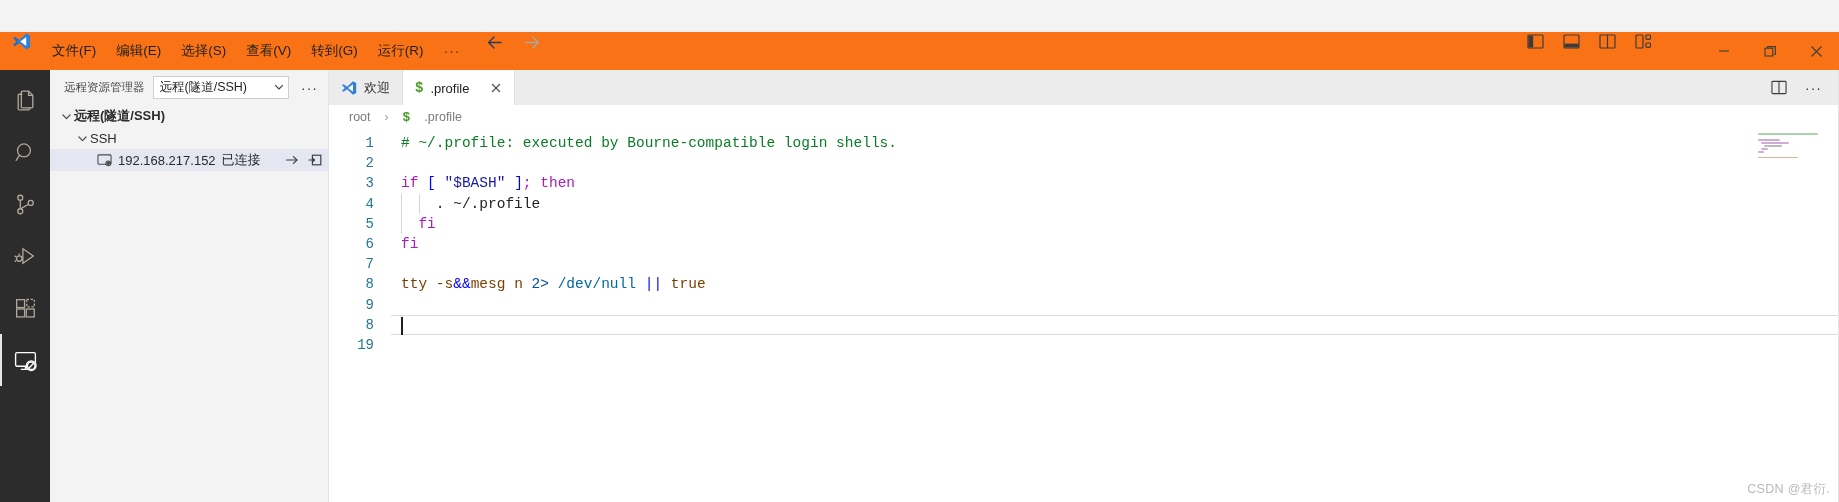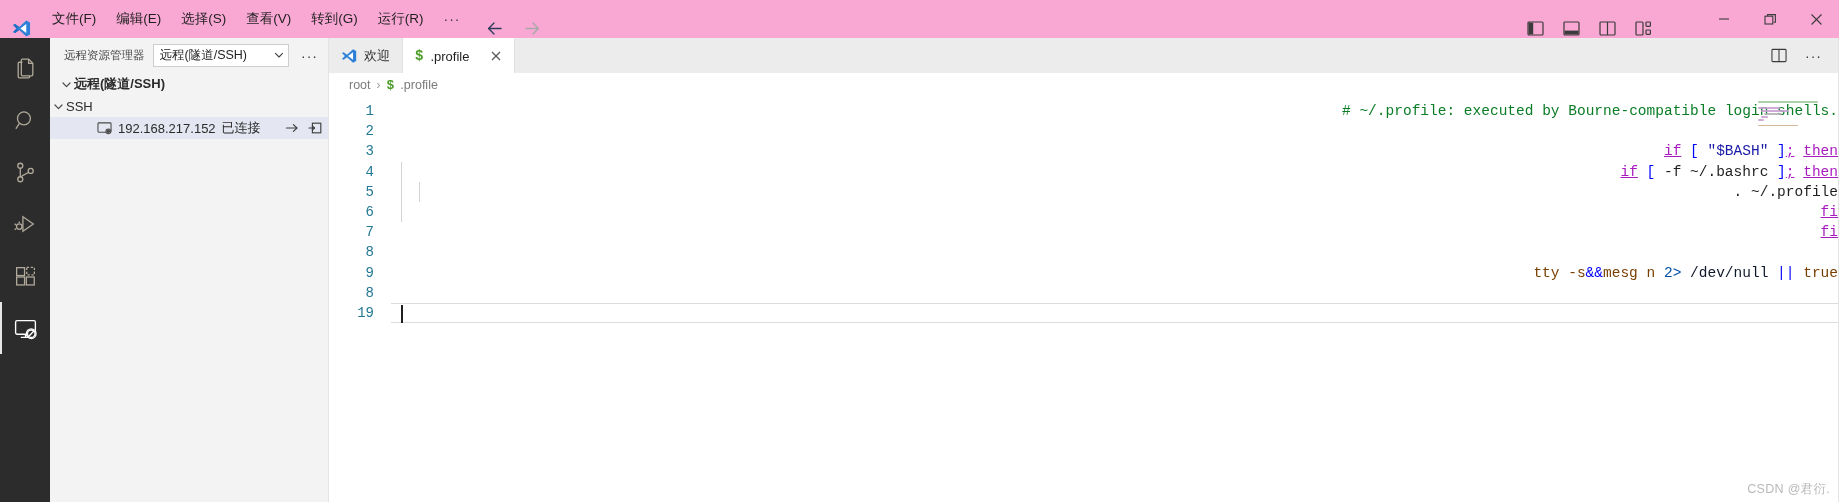--- a/index.html
+++ b/index.html
@@ -6,22 +6,22 @@
   html, body {
     width: 1839px; height: 502px;
     background: #ffffff;
     font-family: "Liberation Sans", sans-serif;
     overflow: hidden;
   }
   .app { width: 1839px; height: 502px; display: flex; flex-direction: column; background:#f3f3f3; }
 
   
   .titlebar {
-    height: 38px; min-height:38px; background: #f9a8d4;
-    display: flex; align-items: flex-end; position: relative;
+    height: 38px; min-height:38px; background: #f97316;
+    display: flex; align-items: flex-start; position: relative; margin-top: 32px;
   }
   .vscode-logo { width: 42px; display:flex; align-items:center; justify-content:center; }
   .vscode-logo svg { width: 19px; height: 19px; display:block; }
   .menu { display: flex; align-items: center; height: 100%; }
   .menu-item {
     padding: 0 10px; font-size: 13.5px; color: #1f1f1f; height: 100%;
     display: flex; align-items: center; white-space: nowrap; cursor: default;
   }
   .menu-dots { padding: 0 10px; font-size: 14px; color: #3b3b3b; letter-spacing:1px;
                height:100%; display:flex; align-items:center; }
@@ -73,21 +73,21 @@
   }
   .sb-select .sel-text { flex:1; white-space: nowrap; overflow:hidden; }
   .sb-select .chev { color: #555; font-size: 11px; margin-left: 2px; }
   .sb-more { color: #3b3b3b; font-size: 14px; padding: 0 4px; letter-spacing: 1px; }
 
   .tree-row {
     height: 22px; display: flex; align-items: center; font-size: 13px; color: #2b2b2b;
     padding-right: 6px; white-space: nowrap;
   }
   .tree-row.l0 { padding-left: 8px; }
-  .tree-row.l1 { }
+  .tree-row.l1 { padding-left: 24px; }
   .tree-row.l2 { padding-left: 46px; }
   .tree-row.selected { background: #e4e6f1; }
   .twisty { width: 16px; display:inline-flex; align-items:center; justify-content:center; color:#5a5a5a; }
   .twisty svg { display:block; }
   .bold { font-weight: bold; }
   .tree-label { overflow: hidden; text-overflow: ellipsis; }
   .monitor-ico { width: 17px; display:inline-flex; align-items:center; justify-content:center; margin-right: 5px; }
   .row-actions { margin-left: auto; display: flex; align-items: center; gap: 9px; padding-left: 8px; }
   .row-actions span { display:flex; align-items:center; }
 
@@ -101,48 +101,48 @@
   }
   .tab.active { background: #ffffff; color: #1f1f1f; border-top: 1px solid #ffffff; }
   .tab .tabico { display:flex; align-items:center; }
   .tab .dollar { color: #4a9c27; font-weight: bold; font-size: 14px; font-family:"Liberation Mono", monospace; }
   .tab .closer { margin-left: 14px; color: #5a5a5a; font-size: 15px; line-height: 1; }
   .tabs-right { margin-left: auto; display: flex; align-items: center; gap: 18px; padding-right: 16px; }
   .tabs-right .tri { display:flex; align-items:center; }
 
   .breadcrumb {
     height: 24px; min-height: 24px; background: #ffffff; display: flex; align-items: center;
-    padding-left: 20px; gap: 6px; font-size: 12.5px; color: #7b7b7b;
+    padding-left: 20px; gap: 14px; font-size: 12.5px; color: #7b7b7b;
   }
   .breadcrumb .sep { color: #9a9a9a; font-size: 12px; }
   .breadcrumb .dollar { color: #4a9c27; font-weight: bold; font-family:"Liberation Mono", monospace; font-size:13px;}
 
   .codewrap { flex: 1; position: relative; background: #ffffff; overflow: hidden; display: flex; }
   .gutter {
     width: 62px; min-width:62px; padding-top: 4px; text-align: right;
     font-family: "Liberation Mono", monospace; font-size: 14px; color: #237893;
     user-select: none;
   }
   .gutter .ln { height: 20.2px; line-height: 20.2px; padding-right: 17px; }
-  .codecol { flex: 1; padding-top: 4px; position: relative; min-width: 0; overflow: hidden; text-align: right; }
+  .codecol { flex: 1; padding-top: 4px; position: relative; min-width: 0; overflow: hidden; }
   .cl {
     height: 20.2px; line-height: 20.2px; font-family: "Liberation Mono", monospace;
     font-size: 14.5px; color: #1f1f1f; white-space: pre; padding-left: 10px; position: relative;
   }
   .cl.current { border-top: 1px solid #dcdcdc; border-bottom: 1px solid #dcdcdc; }
   .cl.current::after{
     content:''; position:absolute; right:0; top:0; bottom:0; width:0;
   }
   .tok-c { color: #0a7d26; }          
-  .tok-k { color: #a81bbf; text-decoration: underline; }          
+  .tok-k { color: #a81bbf; }          
   .tok-s { color: #1a1aa8; }          
   .tok-o { color: #1f1f1f; }          
   .tok-v { color: #0451a5; }          
   .tok-p { color: #7a3e00; }          
-  .tok-r { color: #0f172a; }          
+  .tok-r { color: #0369a1; }          
   .tok-b { color: #0000ff; }
   .indent { position:absolute; top:0; bottom:0; width:1px; background:#d3d3d3; }
   .caret {
     position:absolute; width: 2px; background: #1f1f1f; height: 18px; top: 1px;
     animation: blink 1.05s step-end infinite;
   }
   @keyframes blink { 0%,49%{opacity:1} 50%,100%{opacity:0} }
 
   .minimap {
     position: absolute; right: 18px; top: 4px; width: 62px; height: 32px;
@@ -416,21 +416,20 @@
           <div class="ln">9</div>
           <div class="ln">8</div>
           <div class="ln">19</div>
         </div>
 
         <div class="codecol">
 
           <div class="cl"><span class="tok-c"># ~/.profile: executed by Bourne-compatible login shells.</span></div>
           <div class="cl"><span></span></div>
           <div class="cl"><span class="tok-k">if</span><span class="tok-o"> </span><span class="tok-b">[</span><span class="tok-o"> </span><span class="tok-s">"$BASH"</span><span class="tok-o"> </span><span class="tok-b">]</span><span class="tok-k">;</span><span class="tok-o"> </span><span class="tok-k">then</span></div>
-          <div class="cl"><span class="indent" style="left:10px;"></span><span class="tok-o">  </span><span class="tok-k">if</span><span class="tok-o"> </span><span class="tok-b">[</span><span class="tok-o"> -f ~/.bashrc </span><span class="tok-b">]</span><span class="tok-k">;</span><span class="tok-o"> </span><span class="tok-k">then</span></div>
           <div class="cl"><span class="indent" style="left:10px;"></span><span class="indent" style="left:27.6px;"></span><span class="tok-o">    . ~/.profile</span></div>
           <div class="cl"><span class="indent" style="left:10px;"></span><span class="tok-o">  </span><span class="tok-k">fi</span></div>
           <div class="cl"><span class="tok-k">fi</span></div>
           <div class="cl"><span></span></div>
           <div class="cl"><span class="tok-p">tty</span><span class="tok-o"> </span><span class="tok-p">-s</span><span class="tok-b">&amp;&amp;</span><span class="tok-p">mesg n </span><span class="tok-v">2&gt;</span><span class="tok-o"> </span><span class="tok-r">/dev/null</span><span class="tok-o"> </span><span class="tok-b">||</span><span class="tok-o"> </span><span class="tok-p">true</span></div>
           <div class="cl"><span></span></div>
           <div class="cl current"><span class="caret" style="left:10px;"></span><span></span></div>
 
           <div class="minimap">
             <div class="mm-line" style="width:60px;background:#9ccb9c;"></div>

